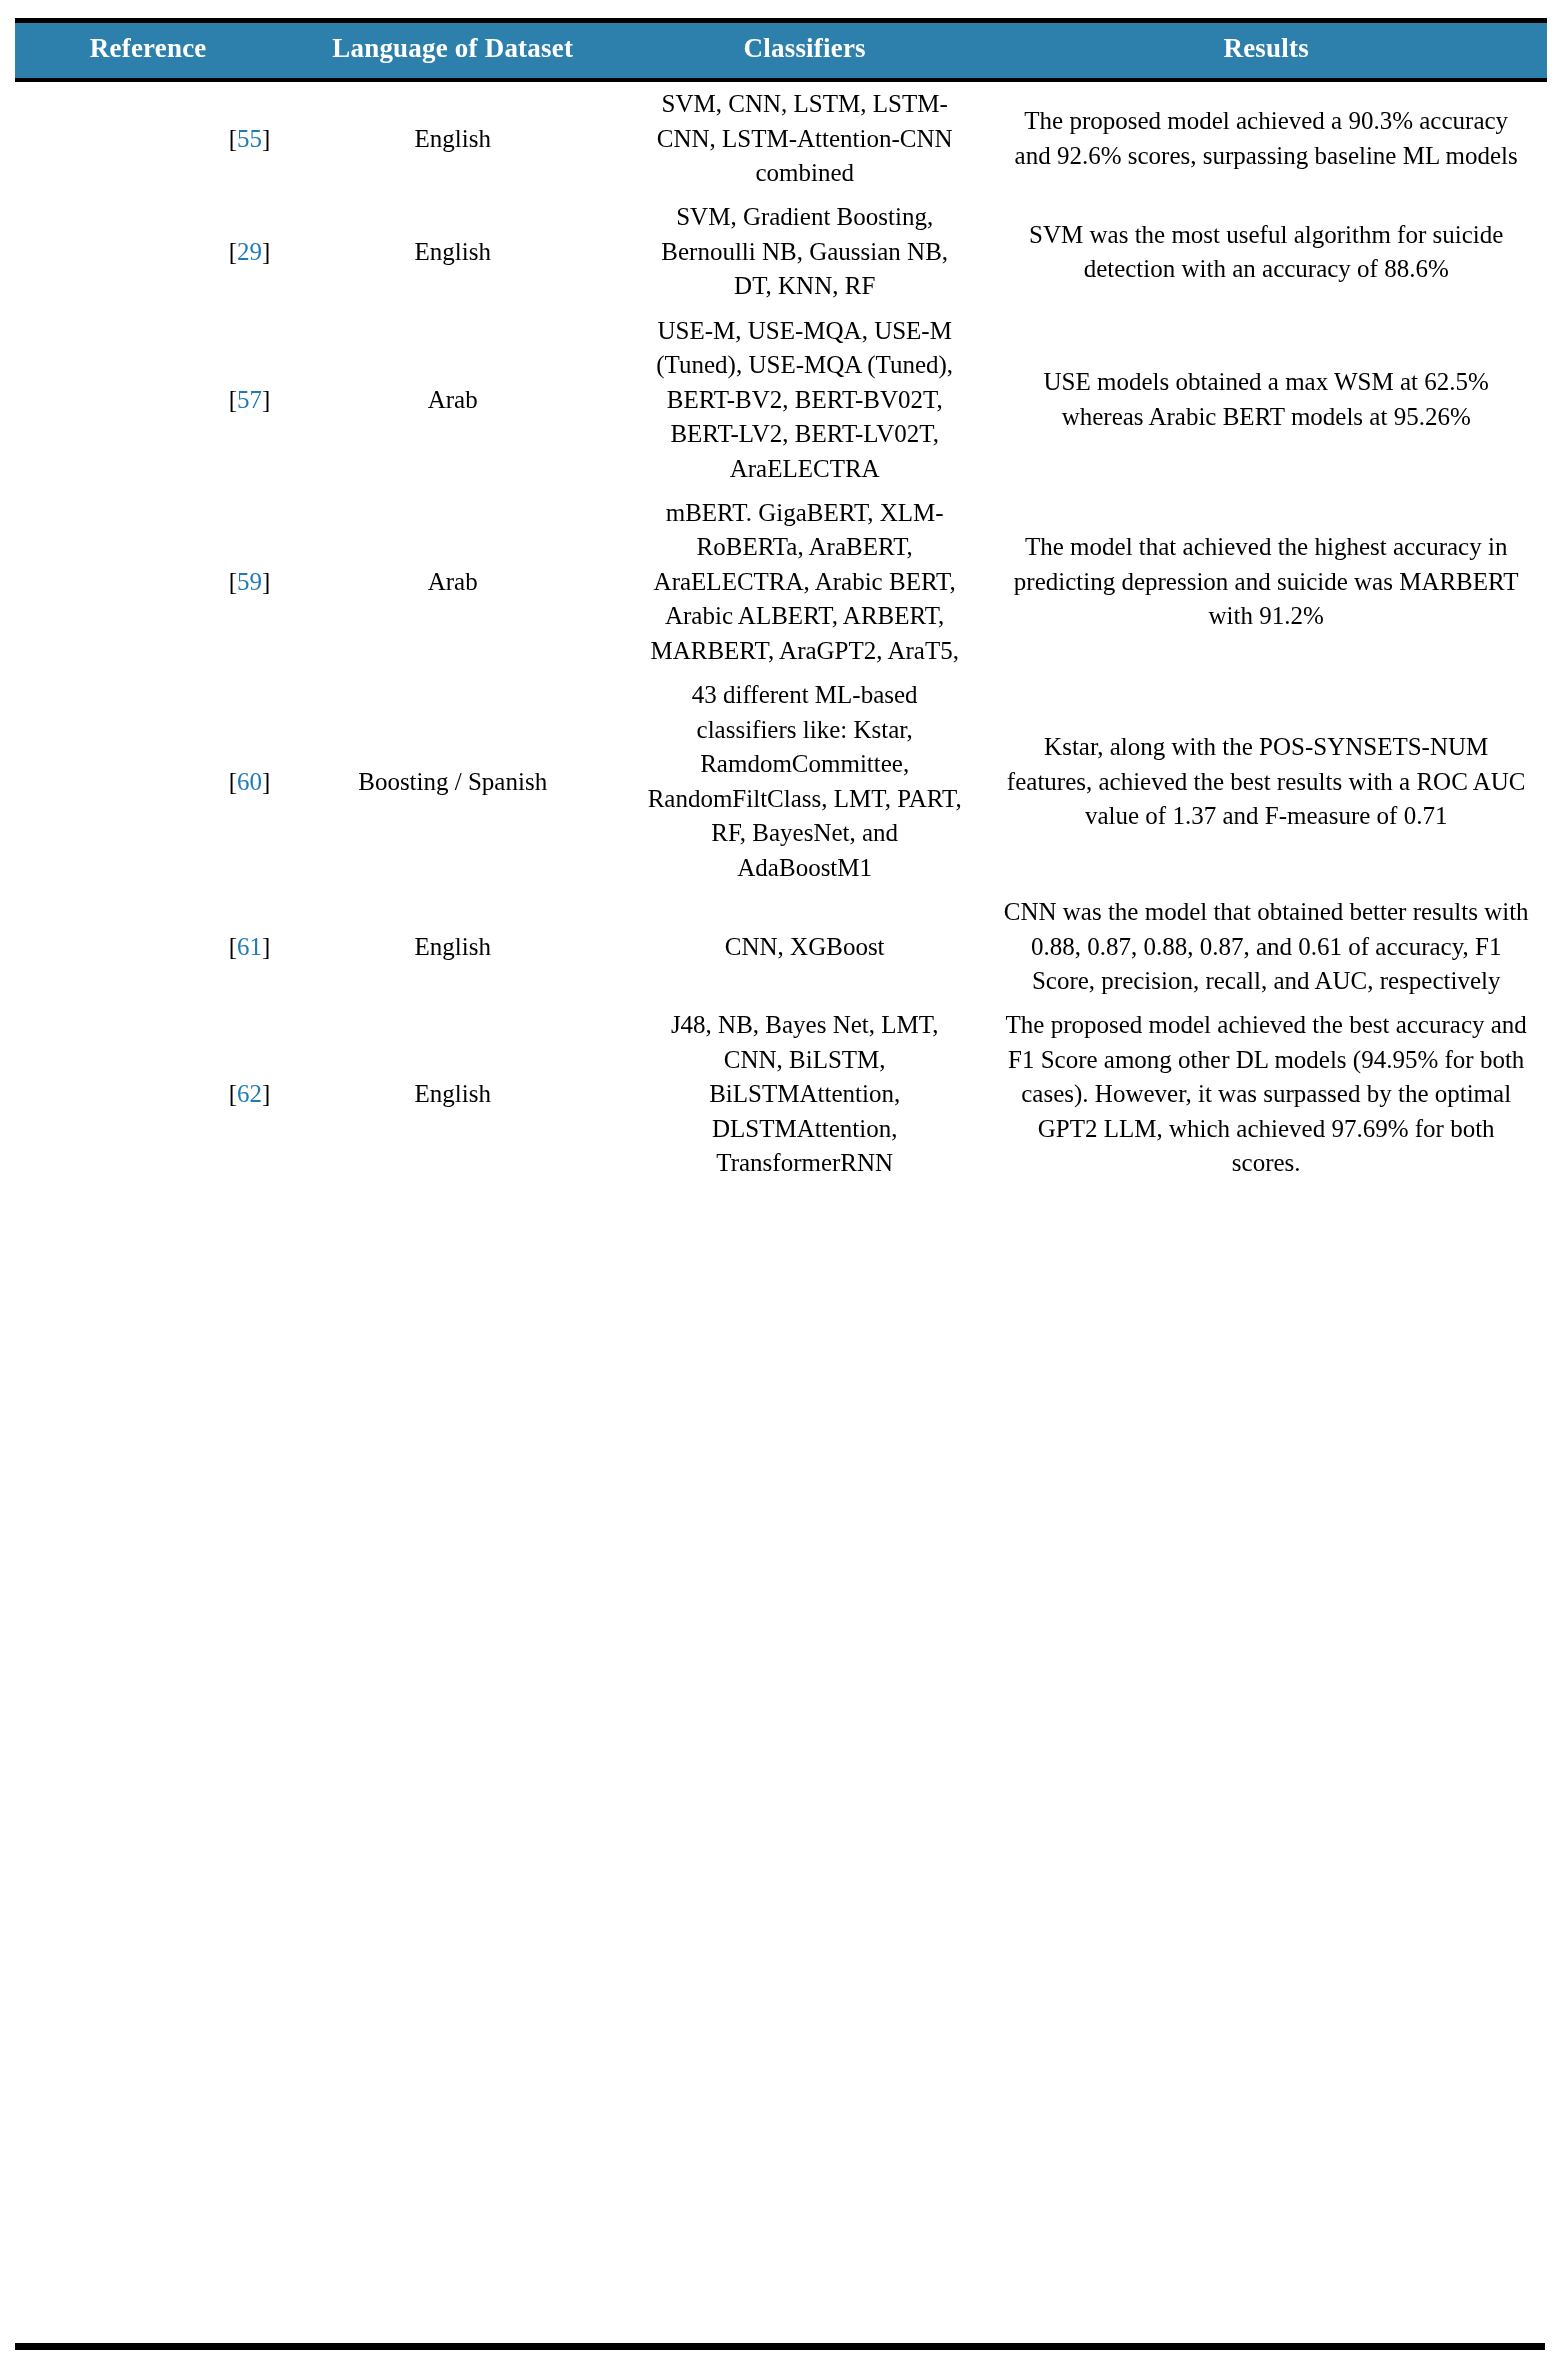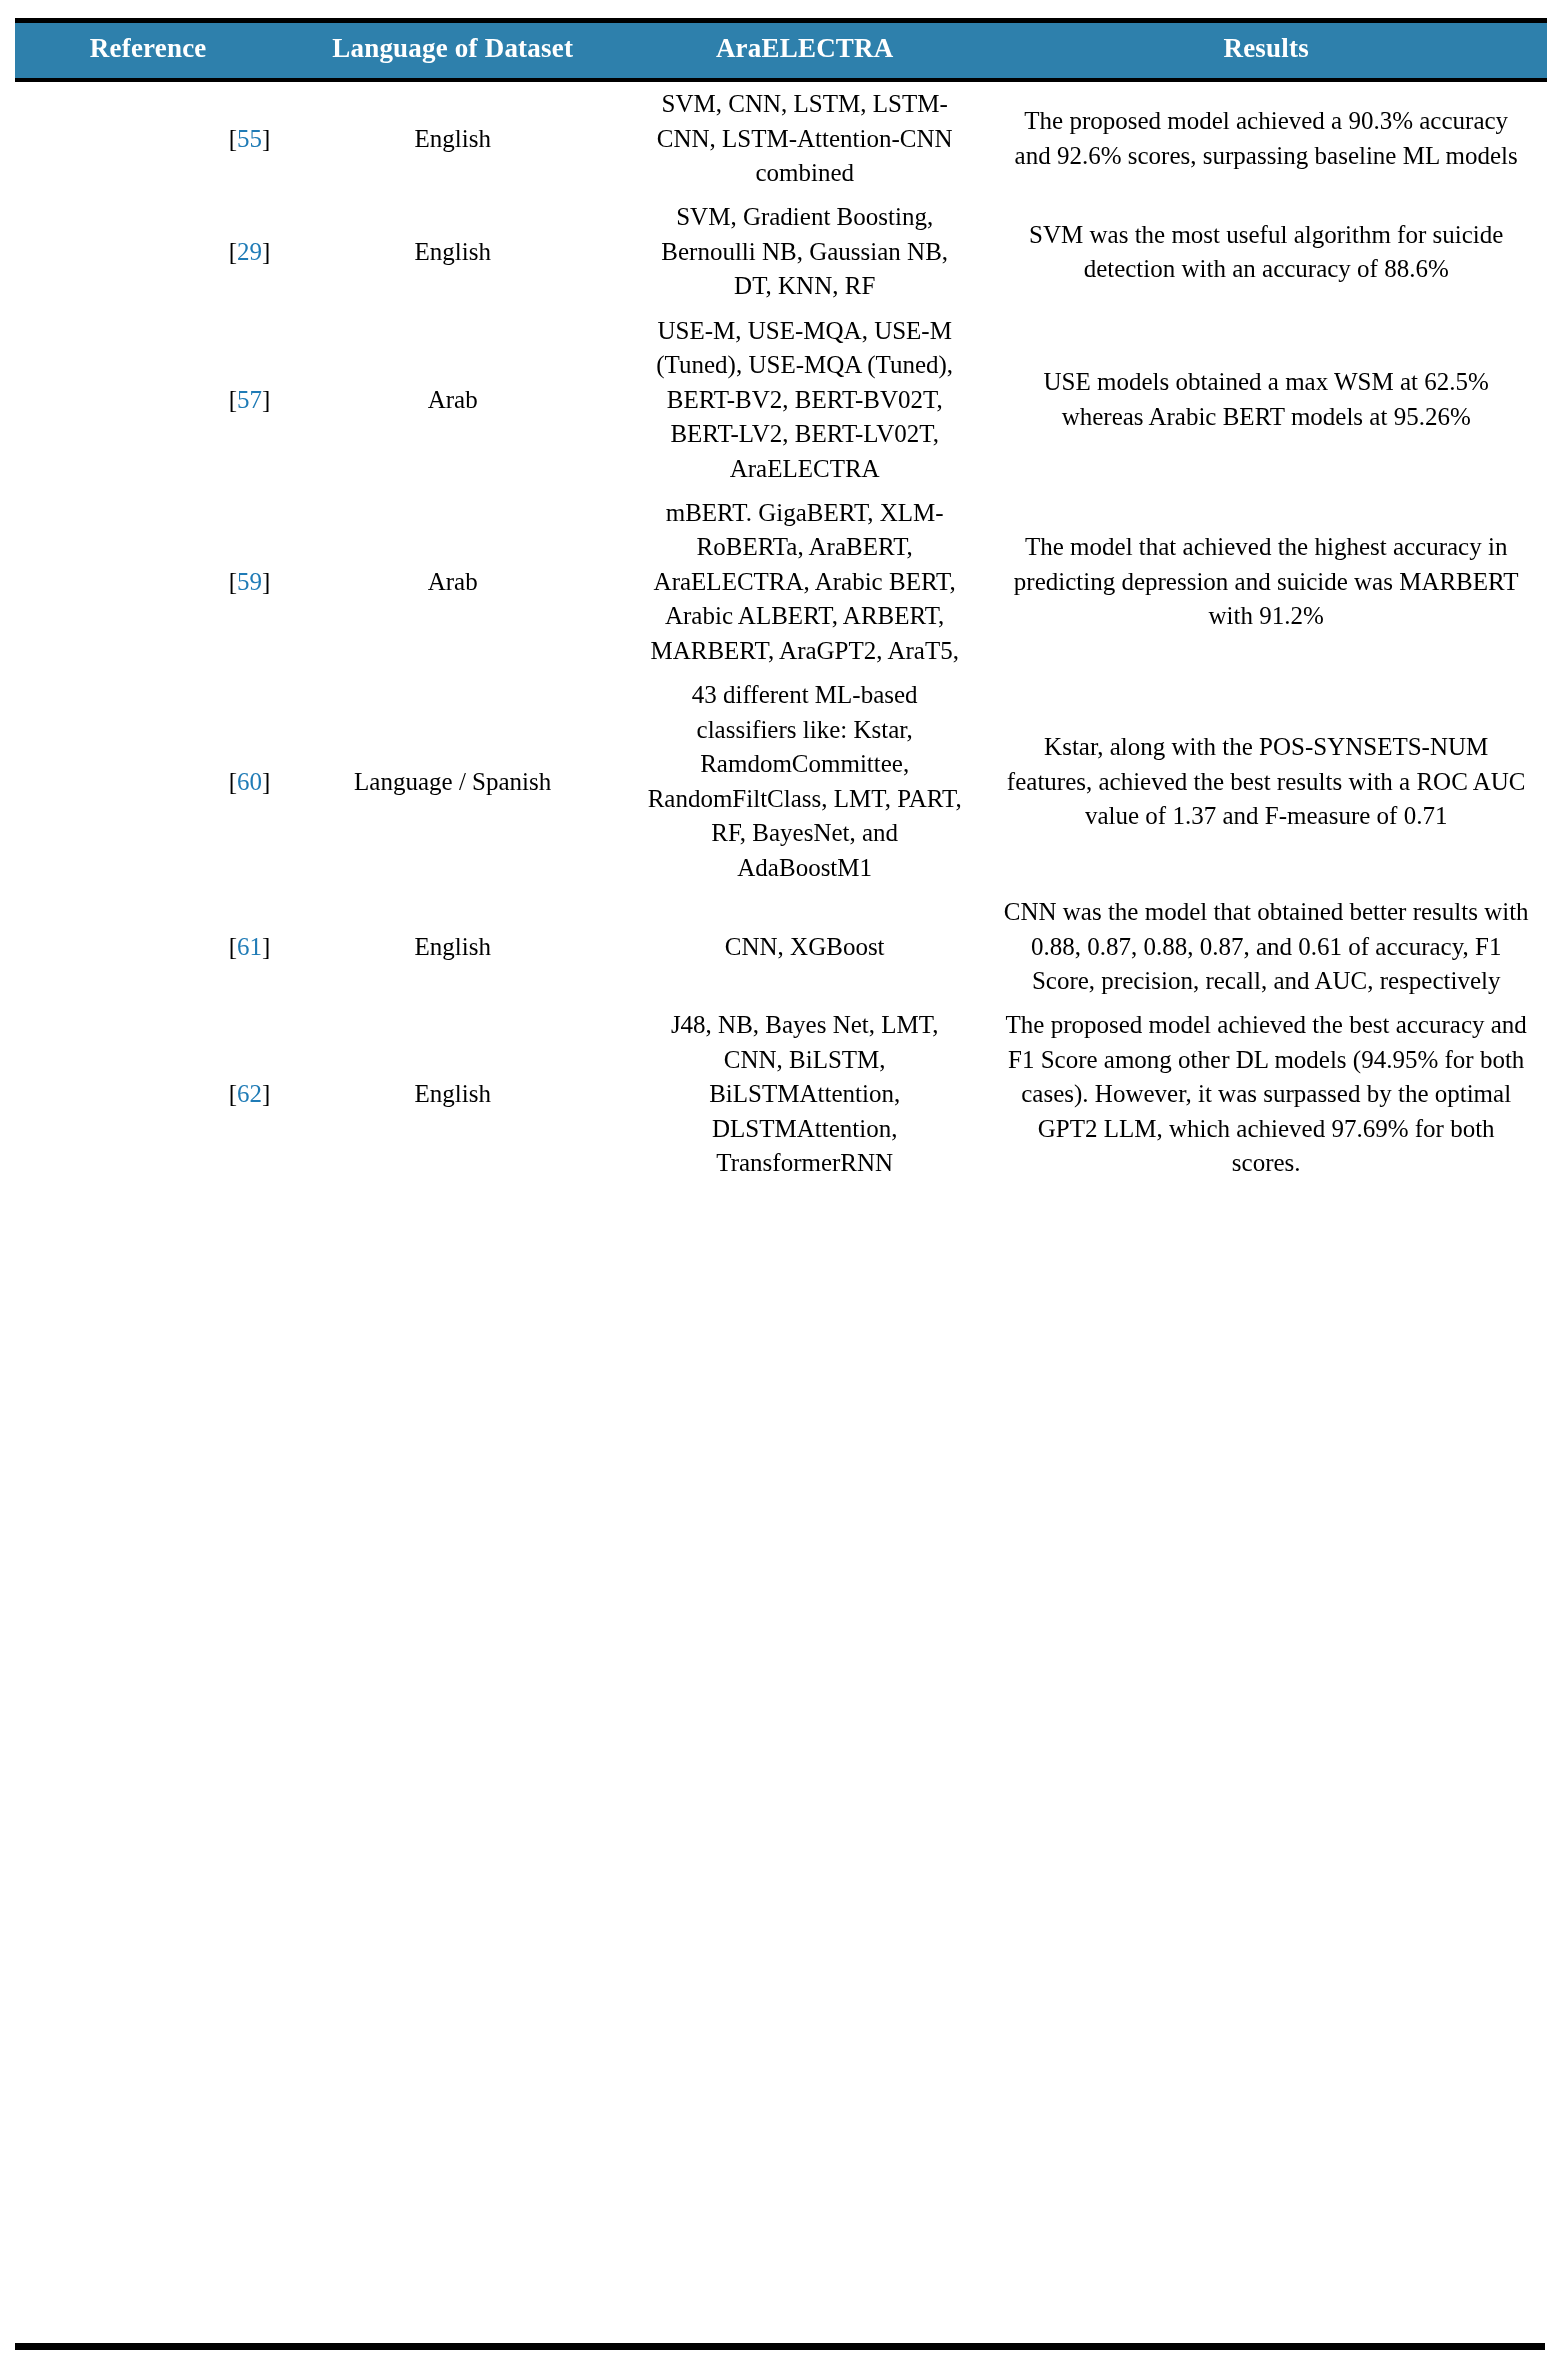--- a/index.html
+++ b/index.html
@@ -96,21 +96,21 @@
       <colgroup>
         <col class="c-ref">
         <col class="c-lang">
         <col class="c-clf">
         <col class="c-res">
       </colgroup>
       <thead>
         <tr class="header-row">
           <th>Reference</th>
           <th>Language of Dataset</th>
-          <th>AraELECTRA</th>
+          <th>Classifiers</th>
           <th>Results</th>
         </tr>
       </thead>
       <tbody>
 
         <tr>
           <td class="ref-cell"><span class="ref-bracket">[</span><span class="ref-num">55</span><span class="ref-bracket">]</span></td>
           <td class="lang-cell">English</td>
           <td class="clf-cell">SVM, CNN, LSTM, LSTM-CNN, LSTM-Attention-CNN combined</td>
           <td class="res-cell">The proposed model achieved a 90.3% accuracy and 92.6% scores, surpassing baseline ML models</td>
@@ -133,21 +133,21 @@
 
         <tr>
           <td class="ref-cell"><span class="ref-bracket">[</span><span class="ref-num">59</span><span class="ref-bracket">]</span></td>
           <td class="lang-cell">Arab</td>
           <td class="clf-cell">mBERT. GigaBERT, XLM-RoBERTa, AraBERT, AraELECTRA, Arabic BERT, Arabic ALBERT, ARBERT, MARBERT, AraGPT2, AraT5,</td>
           <td class="res-cell">The model that achieved the highest accuracy in predicting depression and suicide was MARBERT with 91.2%</td>
         </tr>
 
         <tr>
           <td class="ref-cell"><span class="ref-bracket">[</span><span class="ref-num">60</span><span class="ref-bracket">]</span></td>
-          <td class="lang-cell">Language / Spanish</td>
+          <td class="lang-cell">Boosting / Spanish</td>
           <td class="clf-cell">43 different ML-based classifiers like: Kstar, RamdomCommittee, RandomFiltClass, LMT, PART, RF, BayesNet, and AdaBoostM1</td>
           <td class="res-cell">Kstar, along with the POS-SYNSETS-NUM features, achieved the best results with a ROC AUC value of 1.37 and F-measure of 0.71</td>
         </tr>
 
         <tr>
           <td class="ref-cell"><span class="ref-bracket">[</span><span class="ref-num">61</span><span class="ref-bracket">]</span></td>
           <td class="lang-cell">English</td>
           <td class="clf-cell">CNN, XGBoost</td>
           <td class="res-cell">CNN was the model that obtained better results with 0.88, 0.87, 0.88, 0.87, and 0.61 of accuracy, F1 Score, precision, recall, and AUC, respectively</td>
         </tr>

